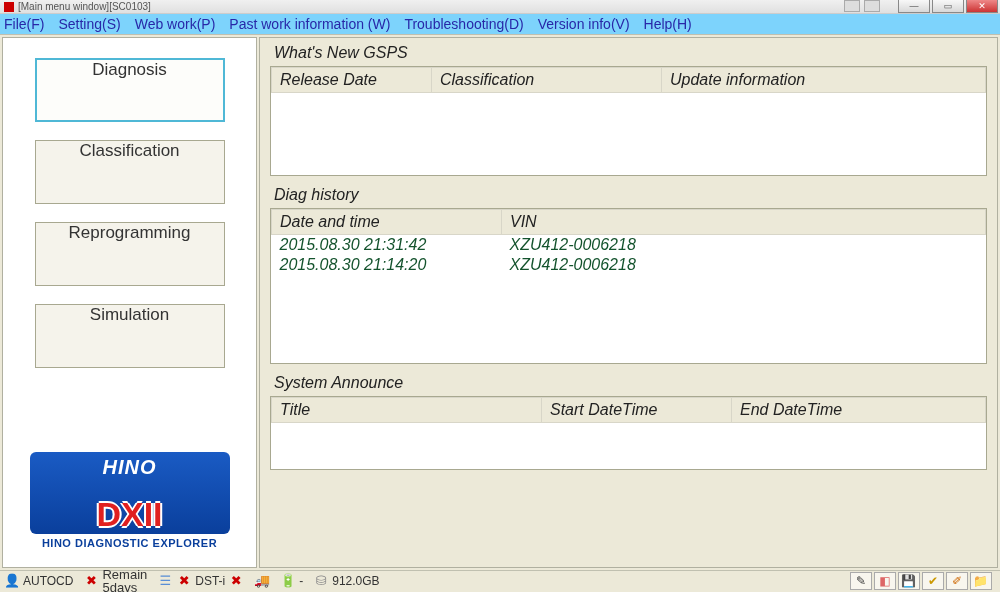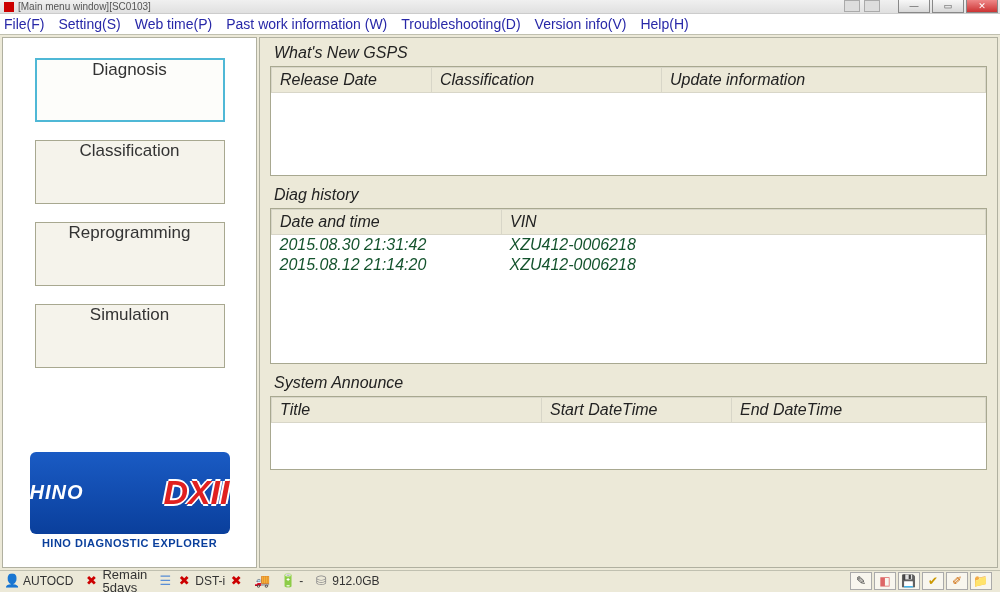--- a/index.html
+++ b/index.html
@@ -37,21 +37,21 @@
   background: linear-gradient(to bottom,#f8f8f8,#d8d8d8);
   font-size: 9px;
   display: flex; align-items: center; justify-content: center;
 }
 .win-btn.close { background: linear-gradient(to bottom,#e88,#c33); color:#fff;}
 .aux-btns { position:absolute; right: 120px; top:0; display:flex; gap:4px;}
 .aux-btn { width:16px; height:12px; background:#ddd; border:1px solid #aaa;}
 
 .menubar {
   height: 21px;
-  background: #ffffff;
+  background: #7dd3fc;
   display: flex;
   align-items: center;
   padding: 0 4px;
   font-size: 14px;
   color: #2828a8;
   border-bottom: 1px solid #c0c0b0;
 }
 .menu-item { margin-right: 14px; cursor: default; }
 
 .workspace {
@@ -89,26 +89,26 @@
   margin-top: auto;
   width: 215px;
   height: 118px;
   background: #fff;
   display:flex; flex-direction:column; align-items:center; justify-content:center;
 }
 .logo-top {
   width: 200px; height: 82px;
   background: linear-gradient(to bottom,#1a5bc4,#0a3f9c);
   border-radius: 6px;
-  display:flex; align-items:center; justify-content:space-between;
+  display:flex; flex-direction:column; align-items:center; justify-content:center;
   color:#fff; font-weight:bold;gap:20px;
 }
 .logo-hino { font-size:20px; font-style:italic; letter-spacing:1px;}
 .logo-dx {
-  font-size:34px; font-weight:900; color:#e02020; font-style:italic;
+  font-size:34px; font-weight:900; color:#e02020; 
   text-shadow: -2px 0 #fff, 2px 0 #fff, 0 -2px #fff, 0 2px #fff;
   line-height:0.9;
 }
 .logo-sub { font-size:11px; color:#0a3f9c; font-weight:bold; margin-top:3px; letter-spacing:0.5px;}
 
 .main {
   flex: 1;
   background: #ece9d8;
   margin: 2px 2px 2px 0;
   border: 1px solid #b0b0a0;
@@ -178,21 +178,21 @@
   <div class="window-controls">
     <div class="win-btn">—</div>
     <div class="win-btn">▭</div>
     <div class="win-btn close">✕</div>
   </div>
 </div>
 
 <div class="menubar">
   <span class="menu-item">File(F)</span>
   <span class="menu-item">Setting(S)</span>
-  <span class="menu-item">Web time(P)</span>
+  <span class="menu-item">Web work(P)</span>
   <span class="menu-item">Past work information (W)</span>
   <span class="menu-item">Troubleshooting(D)</span>
   <span class="menu-item">Version info(V)</span>
   <span class="menu-item">Help(H)</span>
 </div>
 
 <div class="workspace">
   <div class="sidebar">
     <div class="nav-btn active">
       <span>Diagnosis</span>
@@ -237,21 +237,21 @@
           <th style="width:230px">Date and time</th>
           <th>VIN</th>
         </tr>
           </thead>
         <tbody>
           <tr>
             <td>2015.08.30 21:31:42</td>
             <td>XZU412-0006218</td>
           </tr>
           <tr>
-            <td>2015.08.12 21:14:20</td>
+            <td>2015.08.30 21:14:20</td>
             <td>XZU412-0006218</td>
           </tr>
         </tbody>
       </table>
     </div>
 
     <div class="section-label">System Announce</div>
     <div class="panel announce">
       <table class="tbl">
         <thead>

